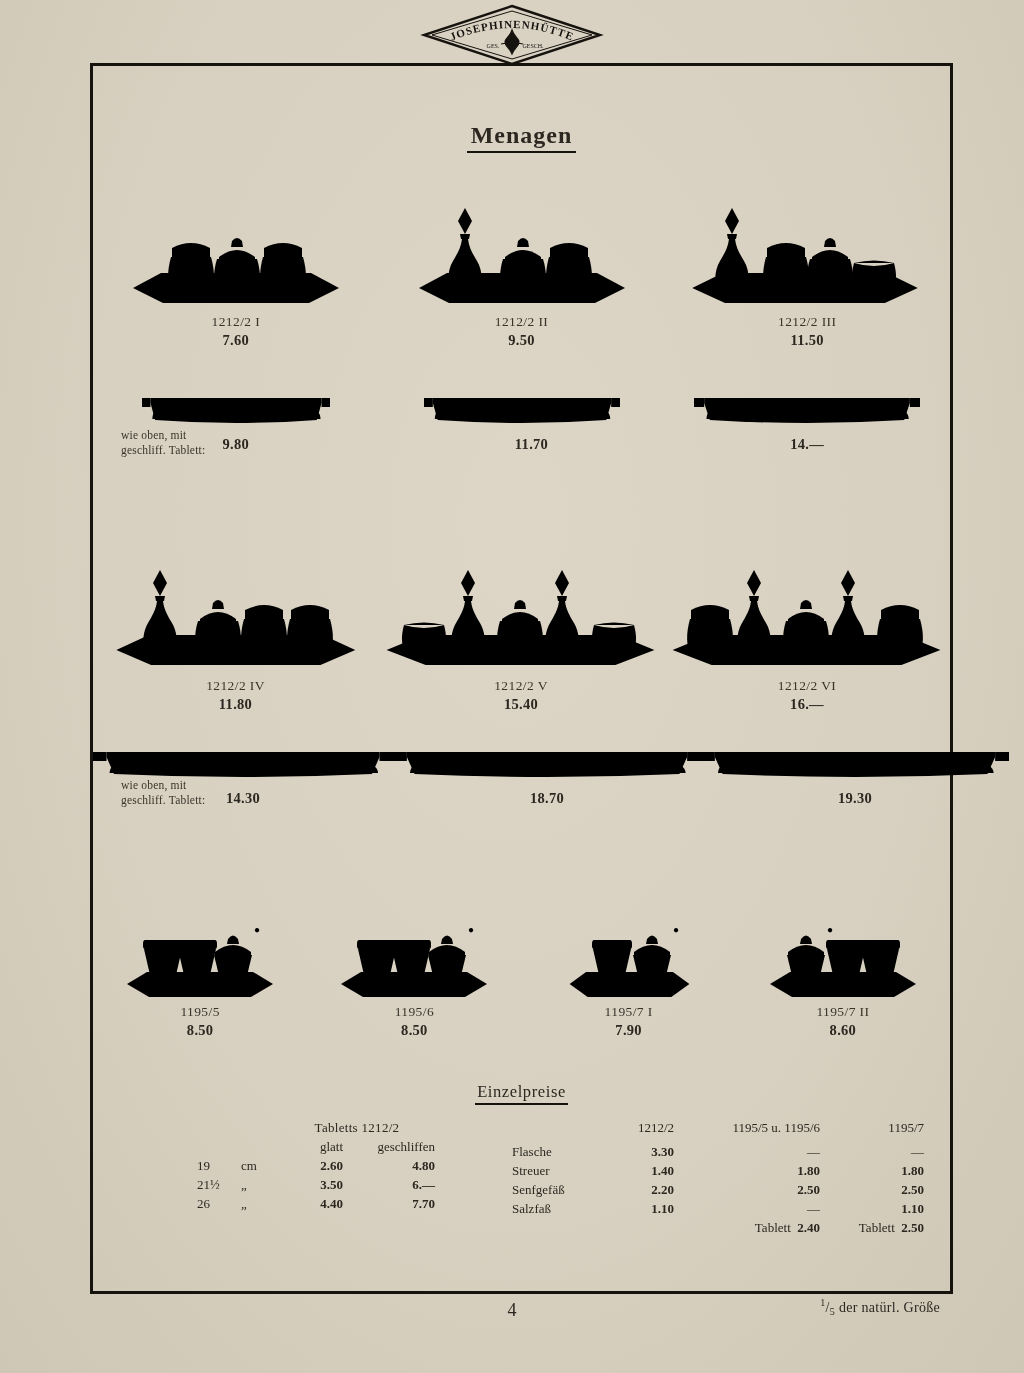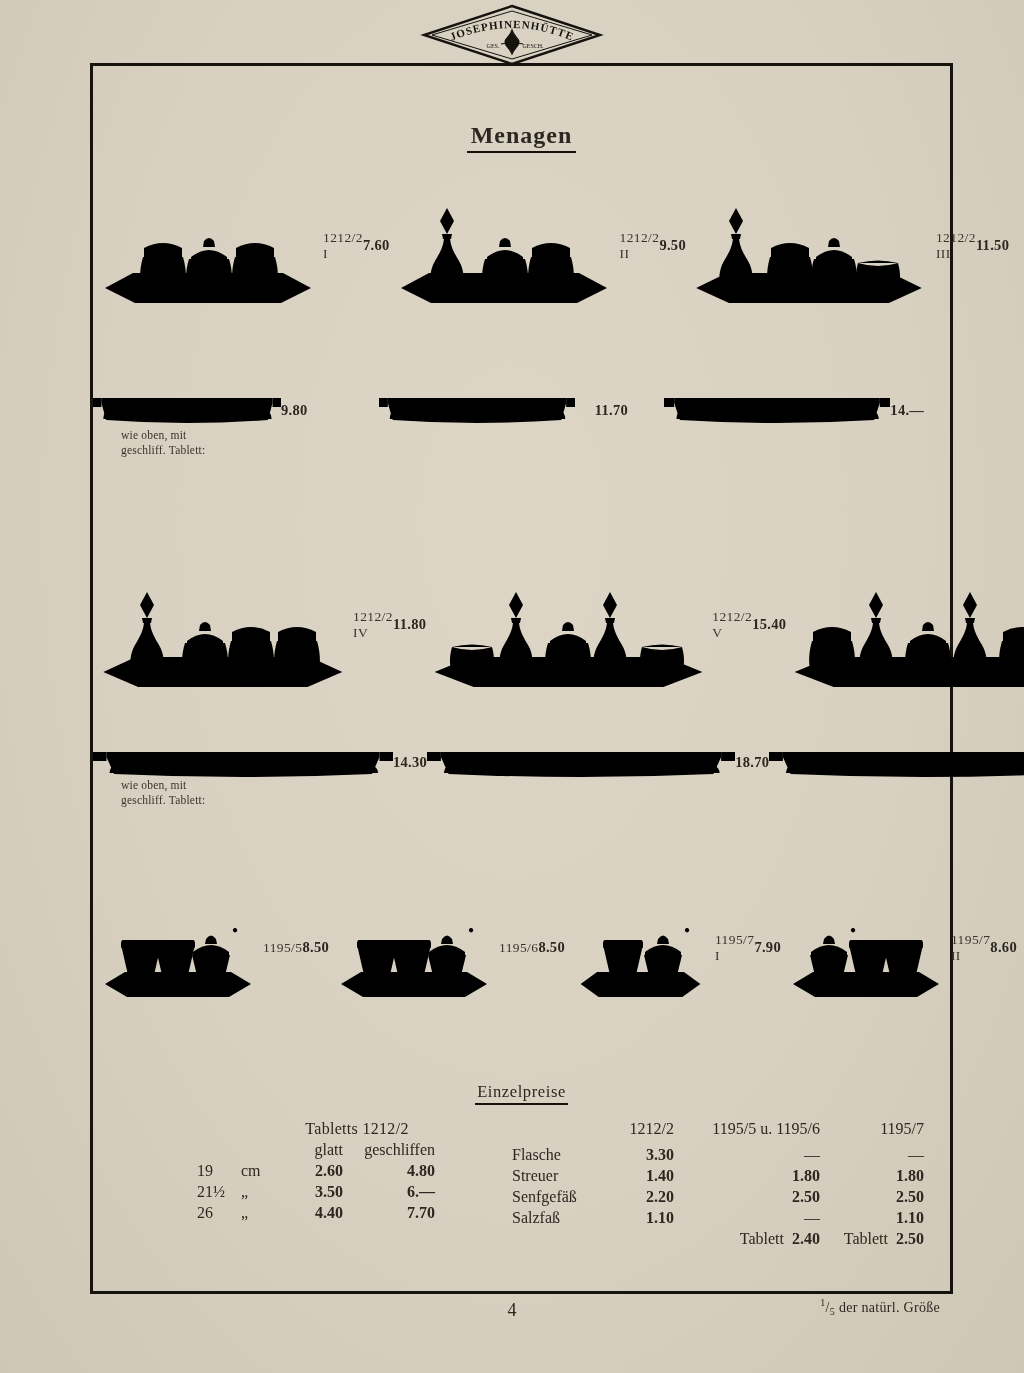--- a/index.html
+++ b/index.html
@@ -21,36 +21,36 @@
     border:3px solid #16130f;
   }
   
   .title-row{position:absolute;left:0;width:100%;top:56px;text-align:center;}
   .page-title{
     display:inline-block;font-size:24px;font-weight:bold;letter-spacing:1px;
     border-bottom:2.5px solid #16130f;padding:0 4px 2px;
   }
   
   .row-sets{position:absolute;left:0;width:100%;display:flex;}
-  .set-col{flex:1;display:flex;flex-direction:row;align-items:center;}
+  .set-col{flex:1;display:flex;flex-direction:column;align-items:center;}
   .img-box{display:flex;align-items:flex-end;justify-content:center;}
   .caption-code{font-size:13.5px;letter-spacing:.4px;margin-top:4px;color:#3a332a;}
   .caption-price{font-size:14.5px;font-weight:bold;margin-top:2px;letter-spacing:.3px;}
   .tablett-label{
     position:absolute;font-size:11.5px;line-height:1.3;color:#3a332a;letter-spacing:.2px;
   }
   .tablett-price{font-size:14.5px;font-weight:bold;letter-spacing:.3px;}
   
   .einzel-head-row{position:absolute;left:0;width:100%;text-align:center;}
   .einzel-heading{
     display:inline-block;font-size:16.5px;font-weight:normal;letter-spacing:.6px;
     border-bottom:2px solid #16130f;padding:0 2px 1px;
   }
   table{border-collapse:collapse;}
-  .ptable td,.ptable th{font-size:16px;font-weight:normal;padding:1.5px 4px;white-space:nowrap;}
+  .ptable td,.ptable th{font-size:13px;font-weight:normal;padding:1.5px 4px;white-space:nowrap;}
   .ptable .val{font-weight:bold;}
   .ptable .num{text-align:right;}
   .ptable .lbl{text-align:left;}
   .tab-title{font-size:14.5px;letter-spacing:.3px;}
   
   .scale-note{position:absolute;top:1297px;right:84px;font-size:14px;letter-spacing:.3px;}
   .scale-note sup{font-size:10px;}
   .scale-note sub{font-size:10px;}
   .page-number{position:absolute;left:0;width:100%;top:1300px;text-align:center;font-size:18px;}
 </style>
@@ -214,21 +214,21 @@
       <div class="set-col">
         <div class="img-box" style="height:42px;">
           <svg class="ill" width="226" height="36" viewBox="0 0 226 36">
             <use href="#d-tablett" transform="scale(1.13,1)"></use>
           </svg>
         </div>
         <div class="tablett-price" style="margin-top:10px;">14.—</div>
       </div>
     </div>
 
-    <div class="row-sets" style="top:484px;">
+    <div class="row-sets" style="top:462px;">
       <div class="set-col">
         <div class="img-box" style="height:146px;">
           <svg class="ill" width="260" height="146" viewBox="0 0 260 146">
             <use href="#d-tray" transform="translate(8,102) scale(1.16,1)"></use>
             <use href="#d-bottle" transform="translate(30,40)"></use>
             <use href="#d-mustard" transform="translate(84,67)"></use>
             <use href="#d-shaker" transform="translate(130,67)"></use>
             <use href="#d-shaker" transform="translate(176,67)"></use>
           </svg>
         </div>

